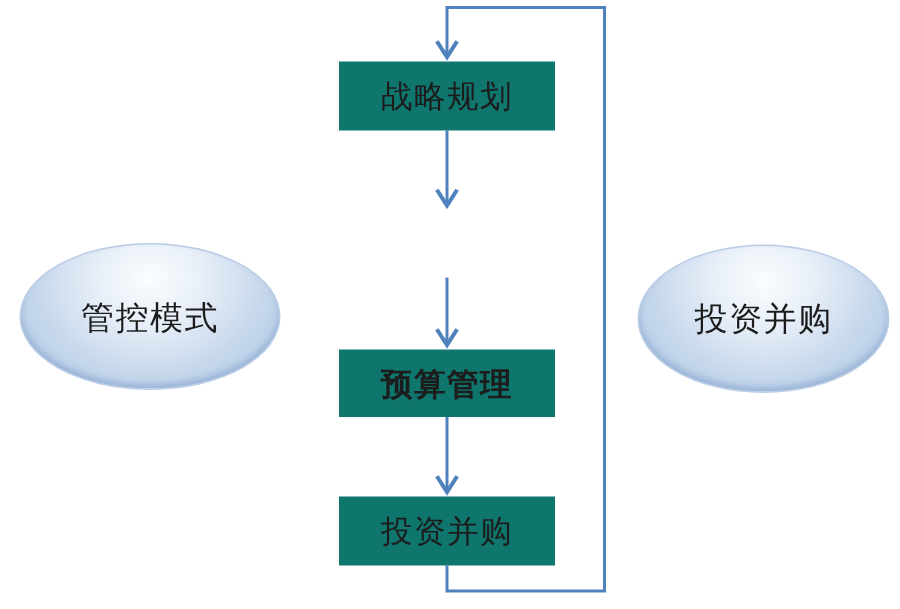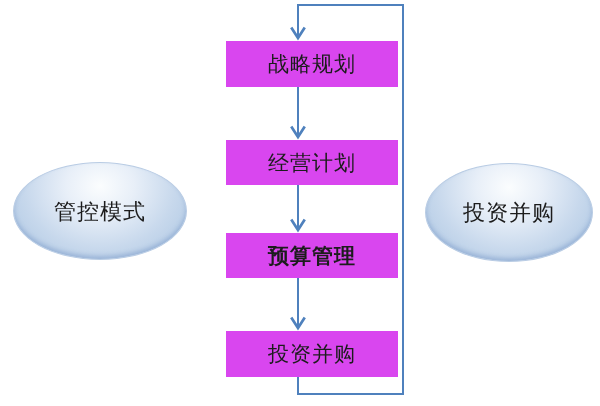--- a/index.html
+++ b/index.html
@@ -16,22 +16,22 @@
     overflow: hidden;
   }
   .connector-layer {
     position: absolute;
     left: 0; top: 0;
     width: 600px; height: 406px;
   }
   .flow-box {
     position: absolute;
     left: 226px;
-    width: 172px;
-    background: #d946ef;
+    width: 144px;
+    background: #0f766e;
     display: flex;
     align-items: center;
     justify-content: center;
     font-size: 21px;
     color: #1c1c1c;
     letter-spacing: 1px;
     box-sizing: border-box;
   }
   .box1 { top: 41px;  height: 46px; }
   .box2 { top: 140px; height: 45px; }
@@ -70,21 +70,20 @@
     </defs>
 
     <path d="M 298 377 L 298 394 L 403 394 L 403 5 L 298 5 L 298 38" fill="none" stroke="#4f81bd" stroke-width="2" marker-end="url(#arrowhead)"></path>
 
     <path d="M 298 87 L 298 137" fill="none" stroke="#4f81bd" stroke-width="2" marker-end="url(#arrowhead)"></path>
     <path d="M 298 185 L 298 230" fill="none" stroke="#4f81bd" stroke-width="2" marker-end="url(#arrowhead)"></path>
     <path d="M 298 278 L 298 328" fill="none" stroke="#4f81bd" stroke-width="2" marker-end="url(#arrowhead)"></path>
   </svg>
 
   <div class="flow-box box1">战略规划</div>
-  <div class="flow-box box2">经营计划</div>
   <div class="flow-box box3">预算管理</div>
   <div class="flow-box box4">投资并购</div>
 
   <div class="label-ellipse ellipse-left">
     <span>管控模式</span>
   </div>
 
   <div class="label-ellipse ellipse-right">
     <span>投资并购</span>
   </div>

